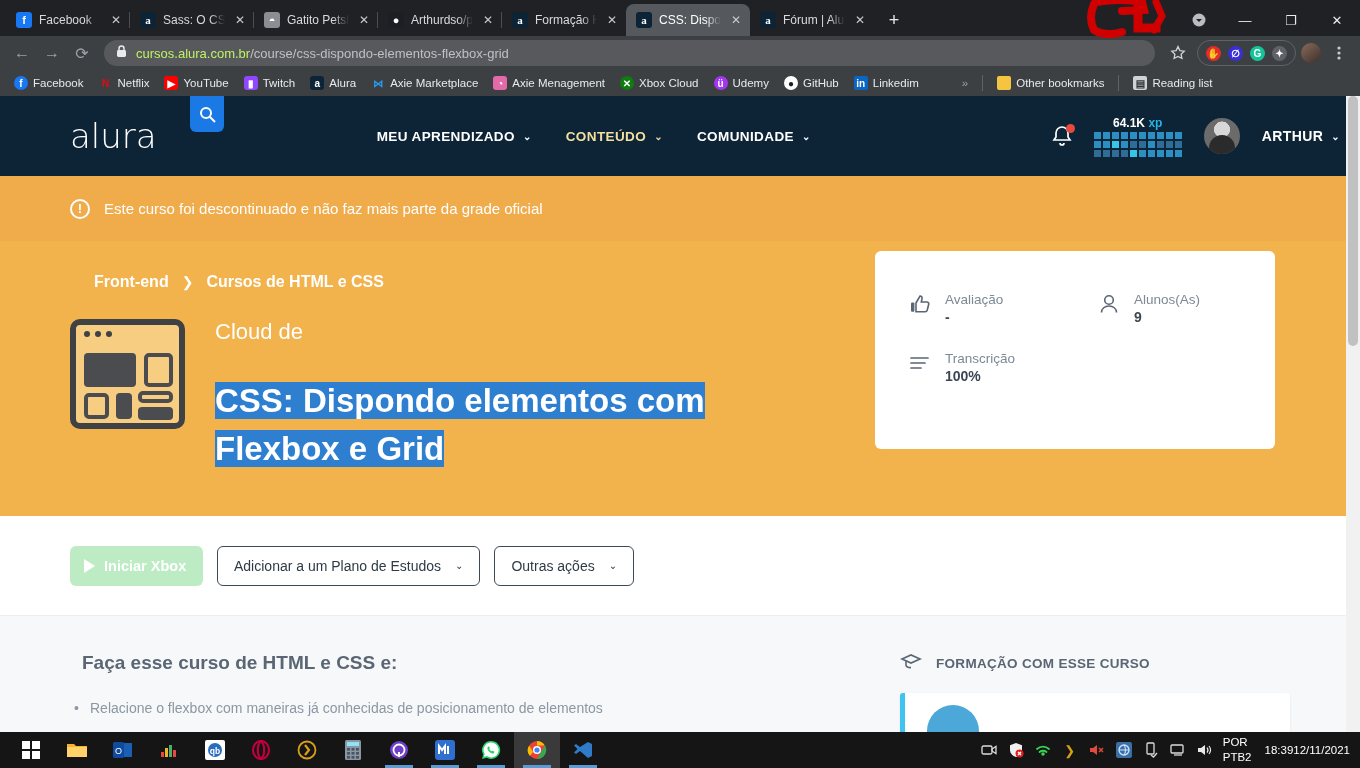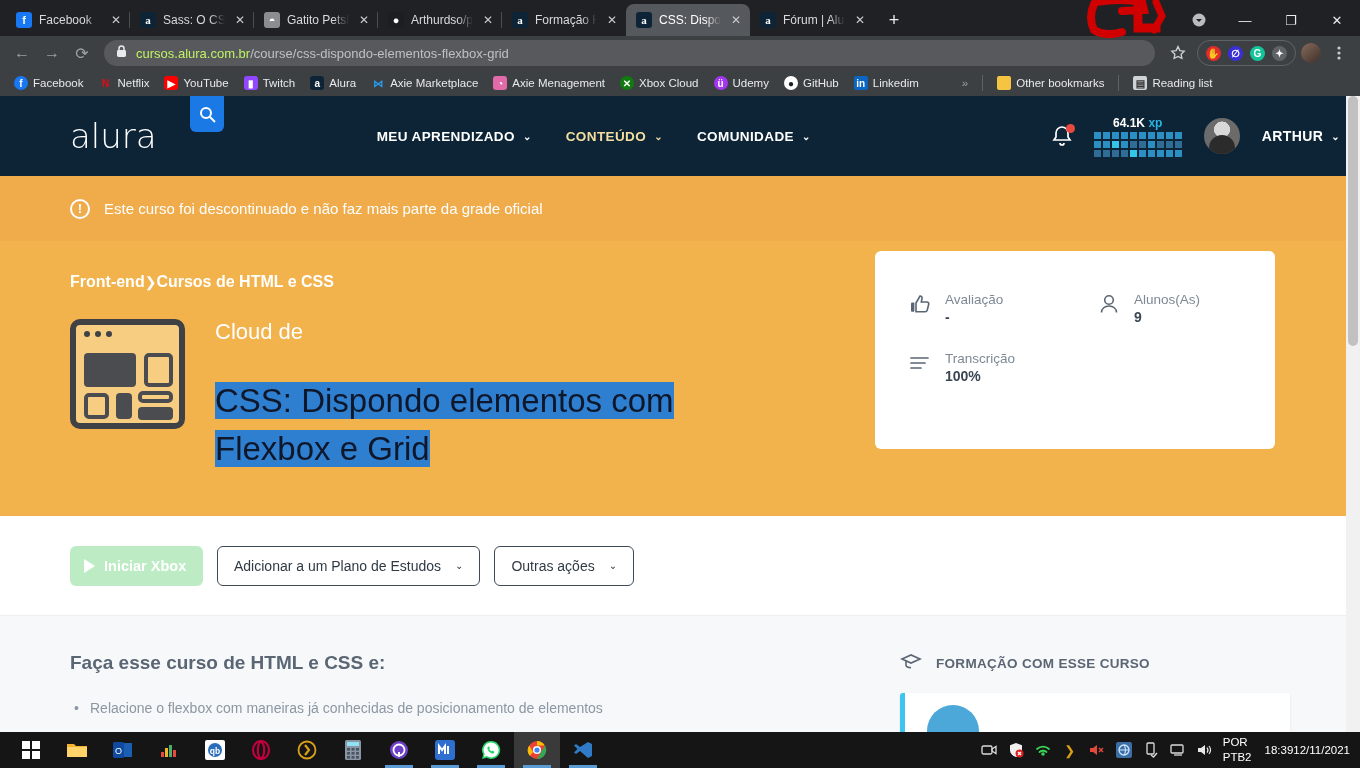--- a/index.html
+++ b/index.html
@@ -148,38 +148,38 @@
   }
   .notice .ic{
     width:20px;height:20px;border-radius:50%;border:2px solid #fff;color:#fff;
     display:flex;align-items:center;justify-content:center;font-size:13px;font-weight:bold;
   }
   .notice .txt{ color:#fff; font-size:15px; }
 
   .hero{
     background:#f2b24c; padding:32px 70px 0 70px; height:275px; position:relative;
   }
-  .crumbs{ display:flex; align-items:center; color:#fff; font-weight:bold; font-size:16px; }
+  .crumbs{ display:flex; align-items:center; gap:13px; color:#fff; font-weight:bold; font-size:16px;margin-left:24px; }
   .crumbs .sep{ font-size:14px; font-weight:normal; }
   .hero-body{ display:flex; gap:30px; margin-top:28px; }
   .thumb{
     width:115px; height:110px; flex:0 0 115px; position:relative;
   }
   .thumb .frame{
     position:absolute; inset:0; border:6px solid #3f4145; border-radius:10px;
     background:#f7cd82;
   }
   .thumb .dots{ position:absolute; left:14px; top:12px; display:flex; gap:5px; }
   .thumb .dots i{ width:6px;height:6px;border-radius:50%;background:#3f4145;display:block;}
   .thumb .b{ position:absolute; background:#4a4c50; border-radius:4px; }
   .thumb .bo{ position:absolute; border:4px solid #4a4c50; border-radius:5px; background:#f7cd82;}
   .titles{ flex:1; }
   .pre{ color:#fff; font-size:22px; margin-bottom:2px; }
   .bigtitle{
-    font-size:33px; font-weight:normal; color:#0f172a; line-height:48px;
+    font-size:33px; font-weight:bold; color:#ffffff; line-height:48px;
     max-width:600px;
     margin-top:32px;
   }
   .bigtitle span{ background:#2f7fd1; }
   .infocard{
     position:absolute; right:85px; top:10px; width:400px; height:198px;
     background:#fff; border-radius:6px; padding:40px 0 0 32px;
     display:grid; grid-template-columns: 1fr 1fr; gap:24px 10px; align-content:start;
   }
   .stat{ display:flex; gap:12px; align-items:flex-start; }
@@ -200,21 +200,21 @@
     height:40px; width:133px; background:#bdecc4; border:none; border-radius:6px;
     display:flex; align-items:center; gap:9px; padding:0 14px;
     color:#fff; font-size:14.5px; font-weight:bold;
   }
   .tri{ width:0;height:0;border-left:11px solid #fff;border-top:7px solid transparent;border-bottom:7px solid transparent;}
 
   .content{
     background:#f7f8fa; height:120px; padding:36px 70px 0 70px; display:flex;
   }
   .col-left{ flex:1; }
-  .sec-title{ font-size:19px; font-weight:bold; color:#5a6673; }
+  .sec-title{ font-size:19px; font-weight:bold; color:#5a6673;margin-left:12px; }
   .bullets{ margin-top:26px; color:#8b97a3; font-size:14px; list-style:none; }
   .bullets li{ position:relative; padding-left:20px; }
   .bullets li::before{ content:"•"; position:absolute; left:4px; }
   .col-right{ width:390px; }
   .form-head{ display:flex; align-items:center; gap:14px; color:#5a6673; font-size:13.5px; font-weight:bold; letter-spacing:.3px;}
   .form-card{
     margin-top:18px; height:60px; background:#fff; border-left:5px solid #3fc3f0;
     border-radius:3px; box-shadow:0 1px 3px rgba(0,0,0,.08); padding:12px 0 0 22px;
   }
   .form-card .circ{ width:52px;height:52px;border-radius:50%;background:#4ba8d8;}

